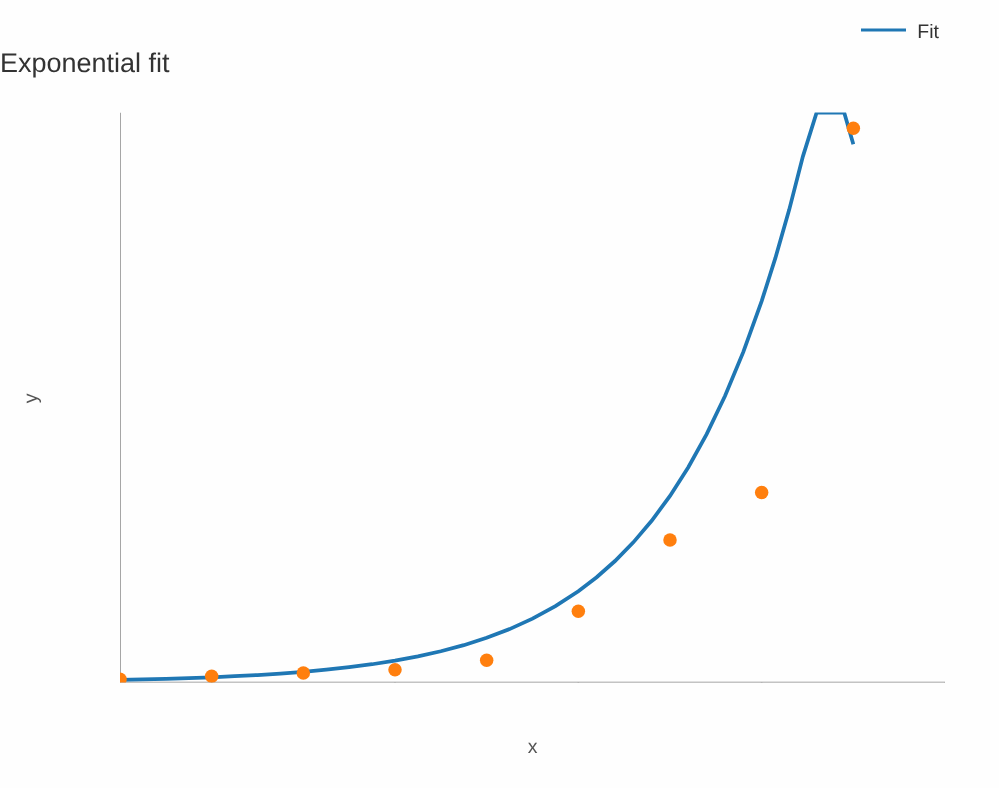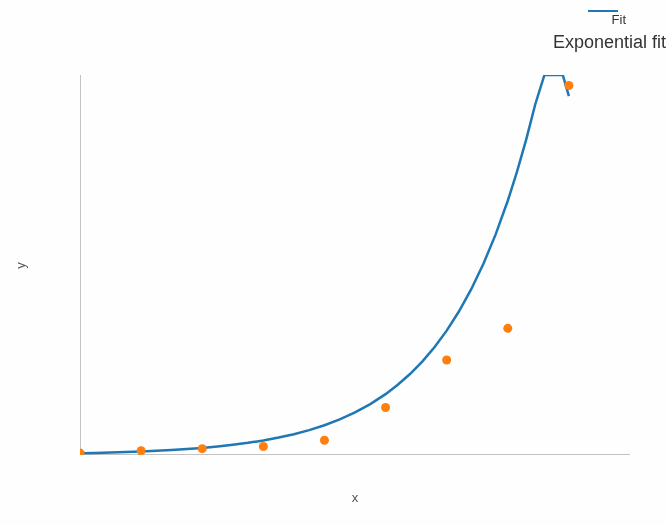--- a/index.html
+++ b/index.html
@@ -14,36 +14,35 @@
   .chart {
     position: relative;
     width: 666px;
     height: 525px;
   }
   .title {
     position: absolute;
     top: 32px;
     left: 0;
     width: 666px;
-    text-align: right;
+    text-align: left;
     font-size: 18px;
     color: #333;
   }
   .legend {
     position: absolute;
     top: 10px;
     right: 40px;
     font-size: 13px;
     color: #333;
   }
   .legend-row {
     display: flex;
-    align-items: flex-end;
+    align-items: center;
     height: 20px;
-    flex-direction: column;
   }
   .legend-line {
     width: 30px;
     height: 0;
     border-top: 2.5px solid;
     margin-right: 8px;
   }
   .legend-dot-wrap {
     width: 30px;
     display: flex;

